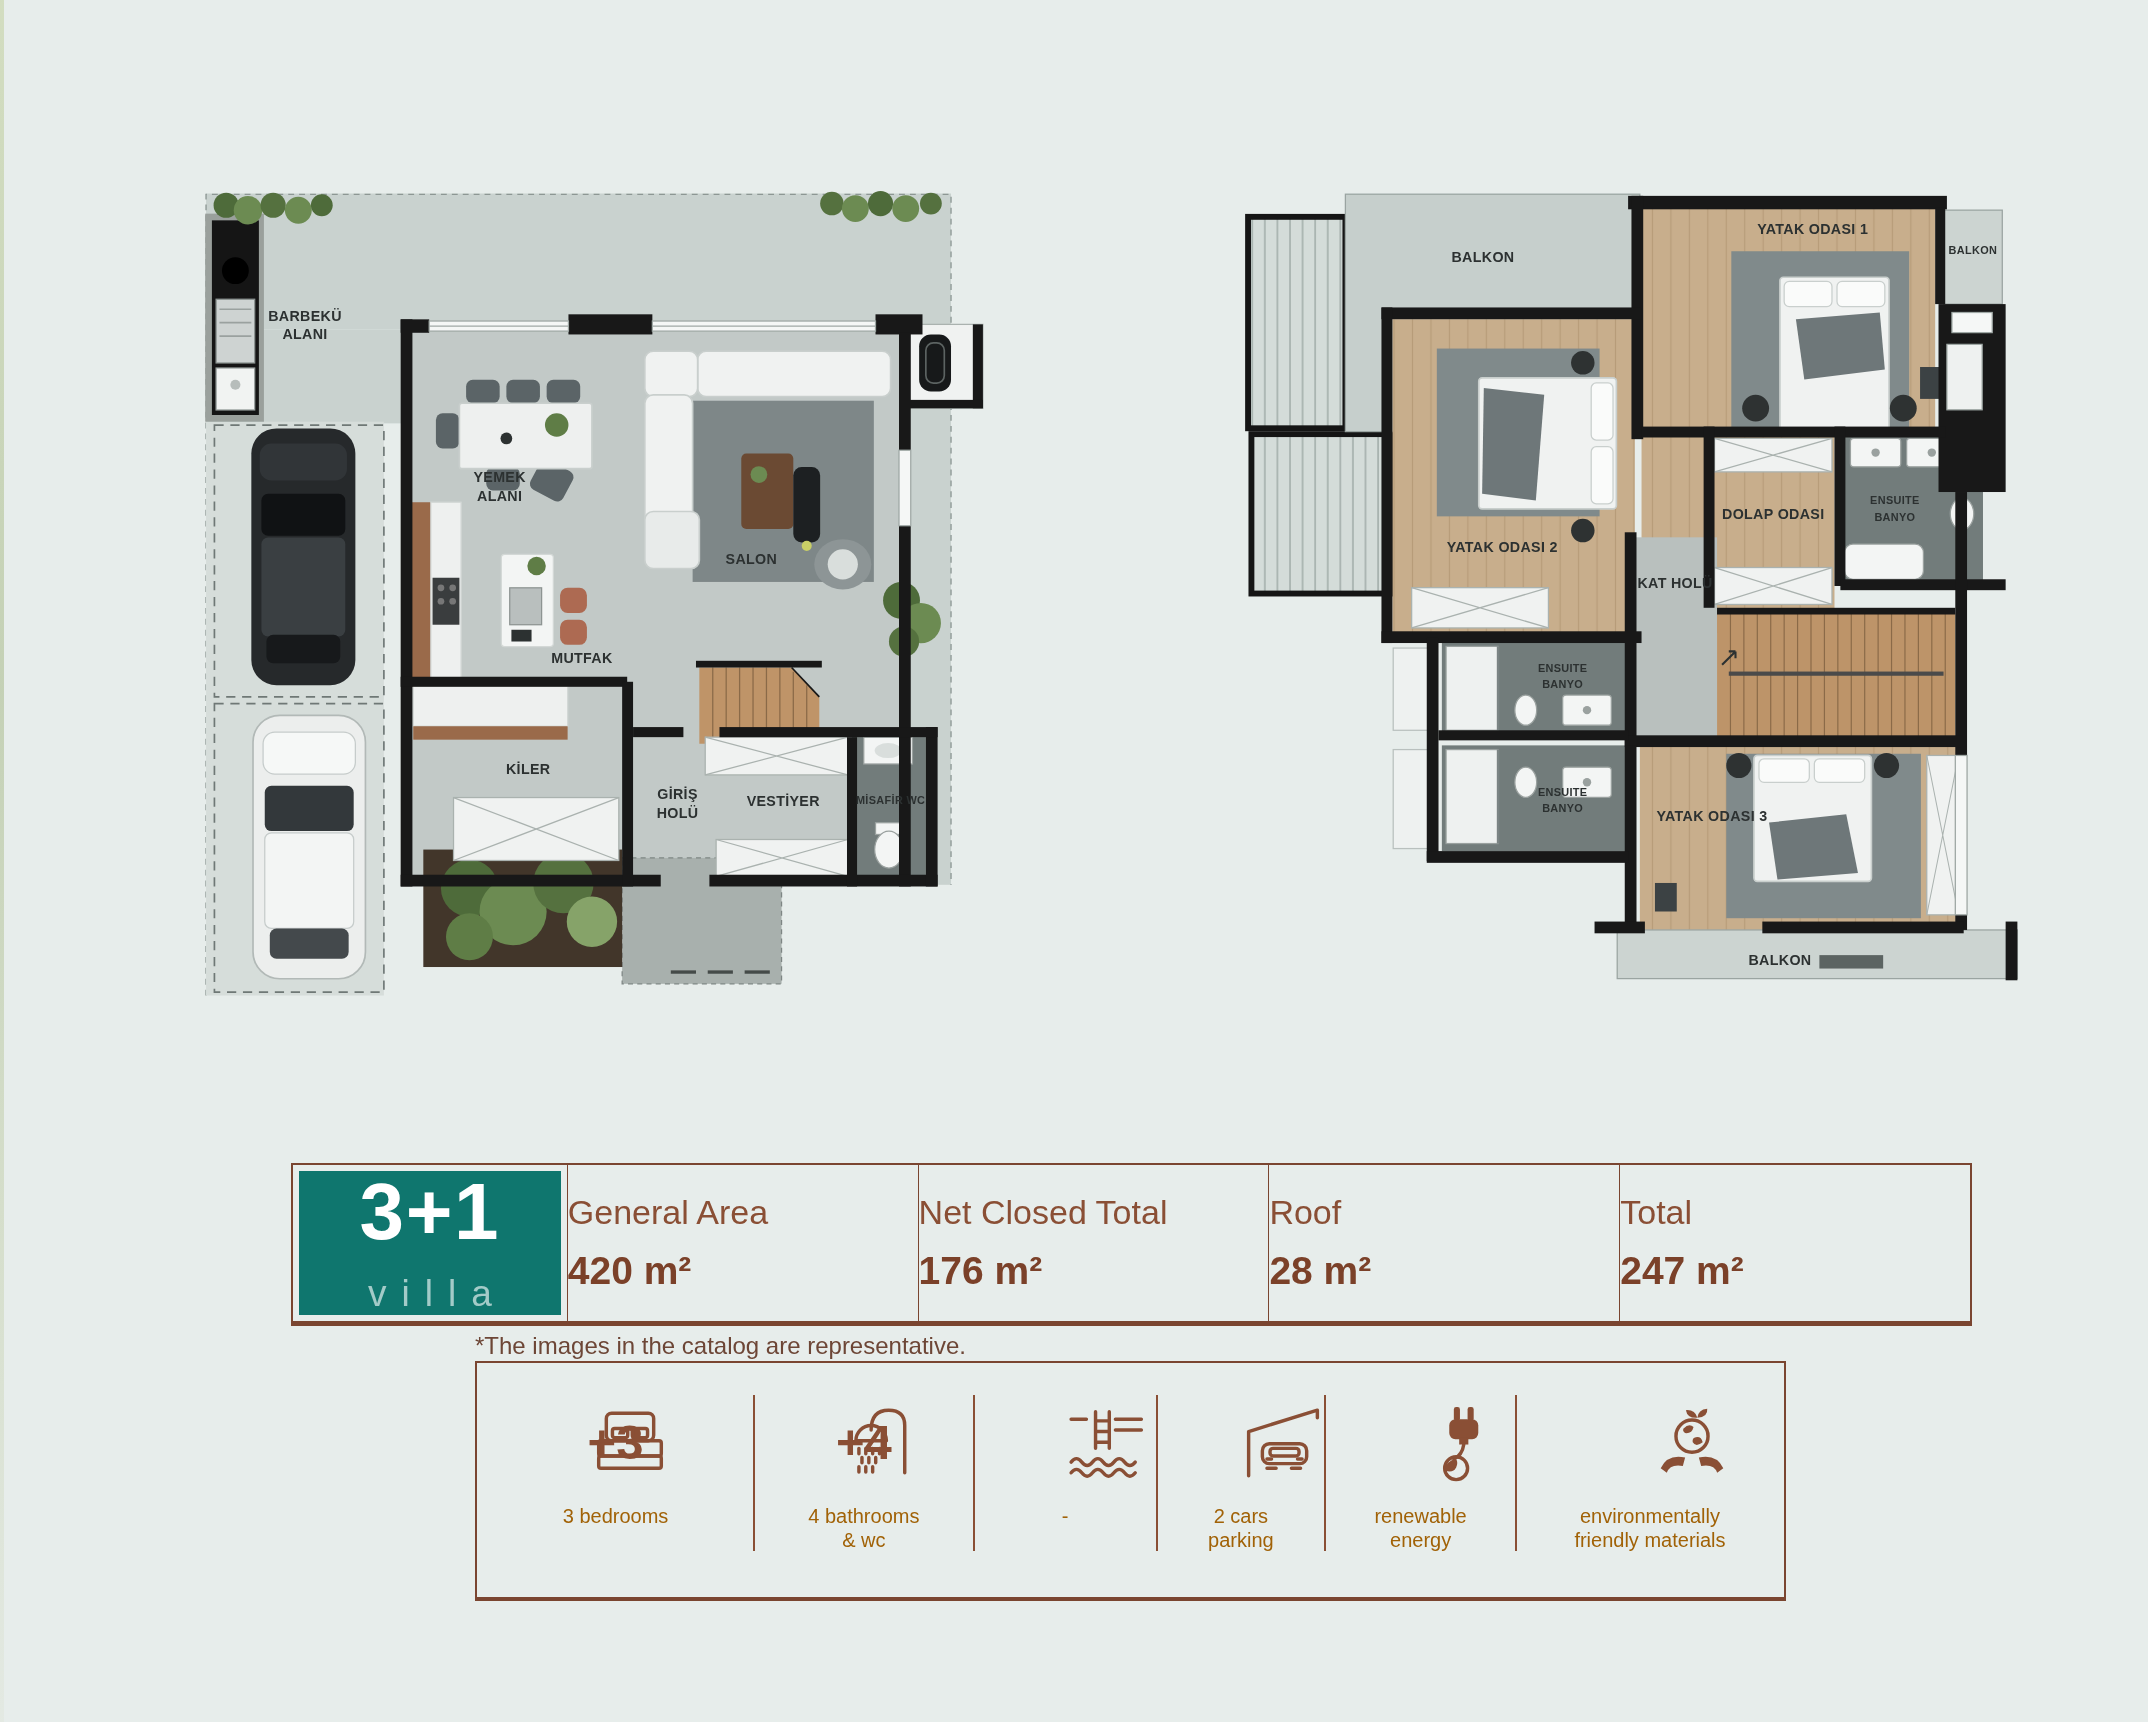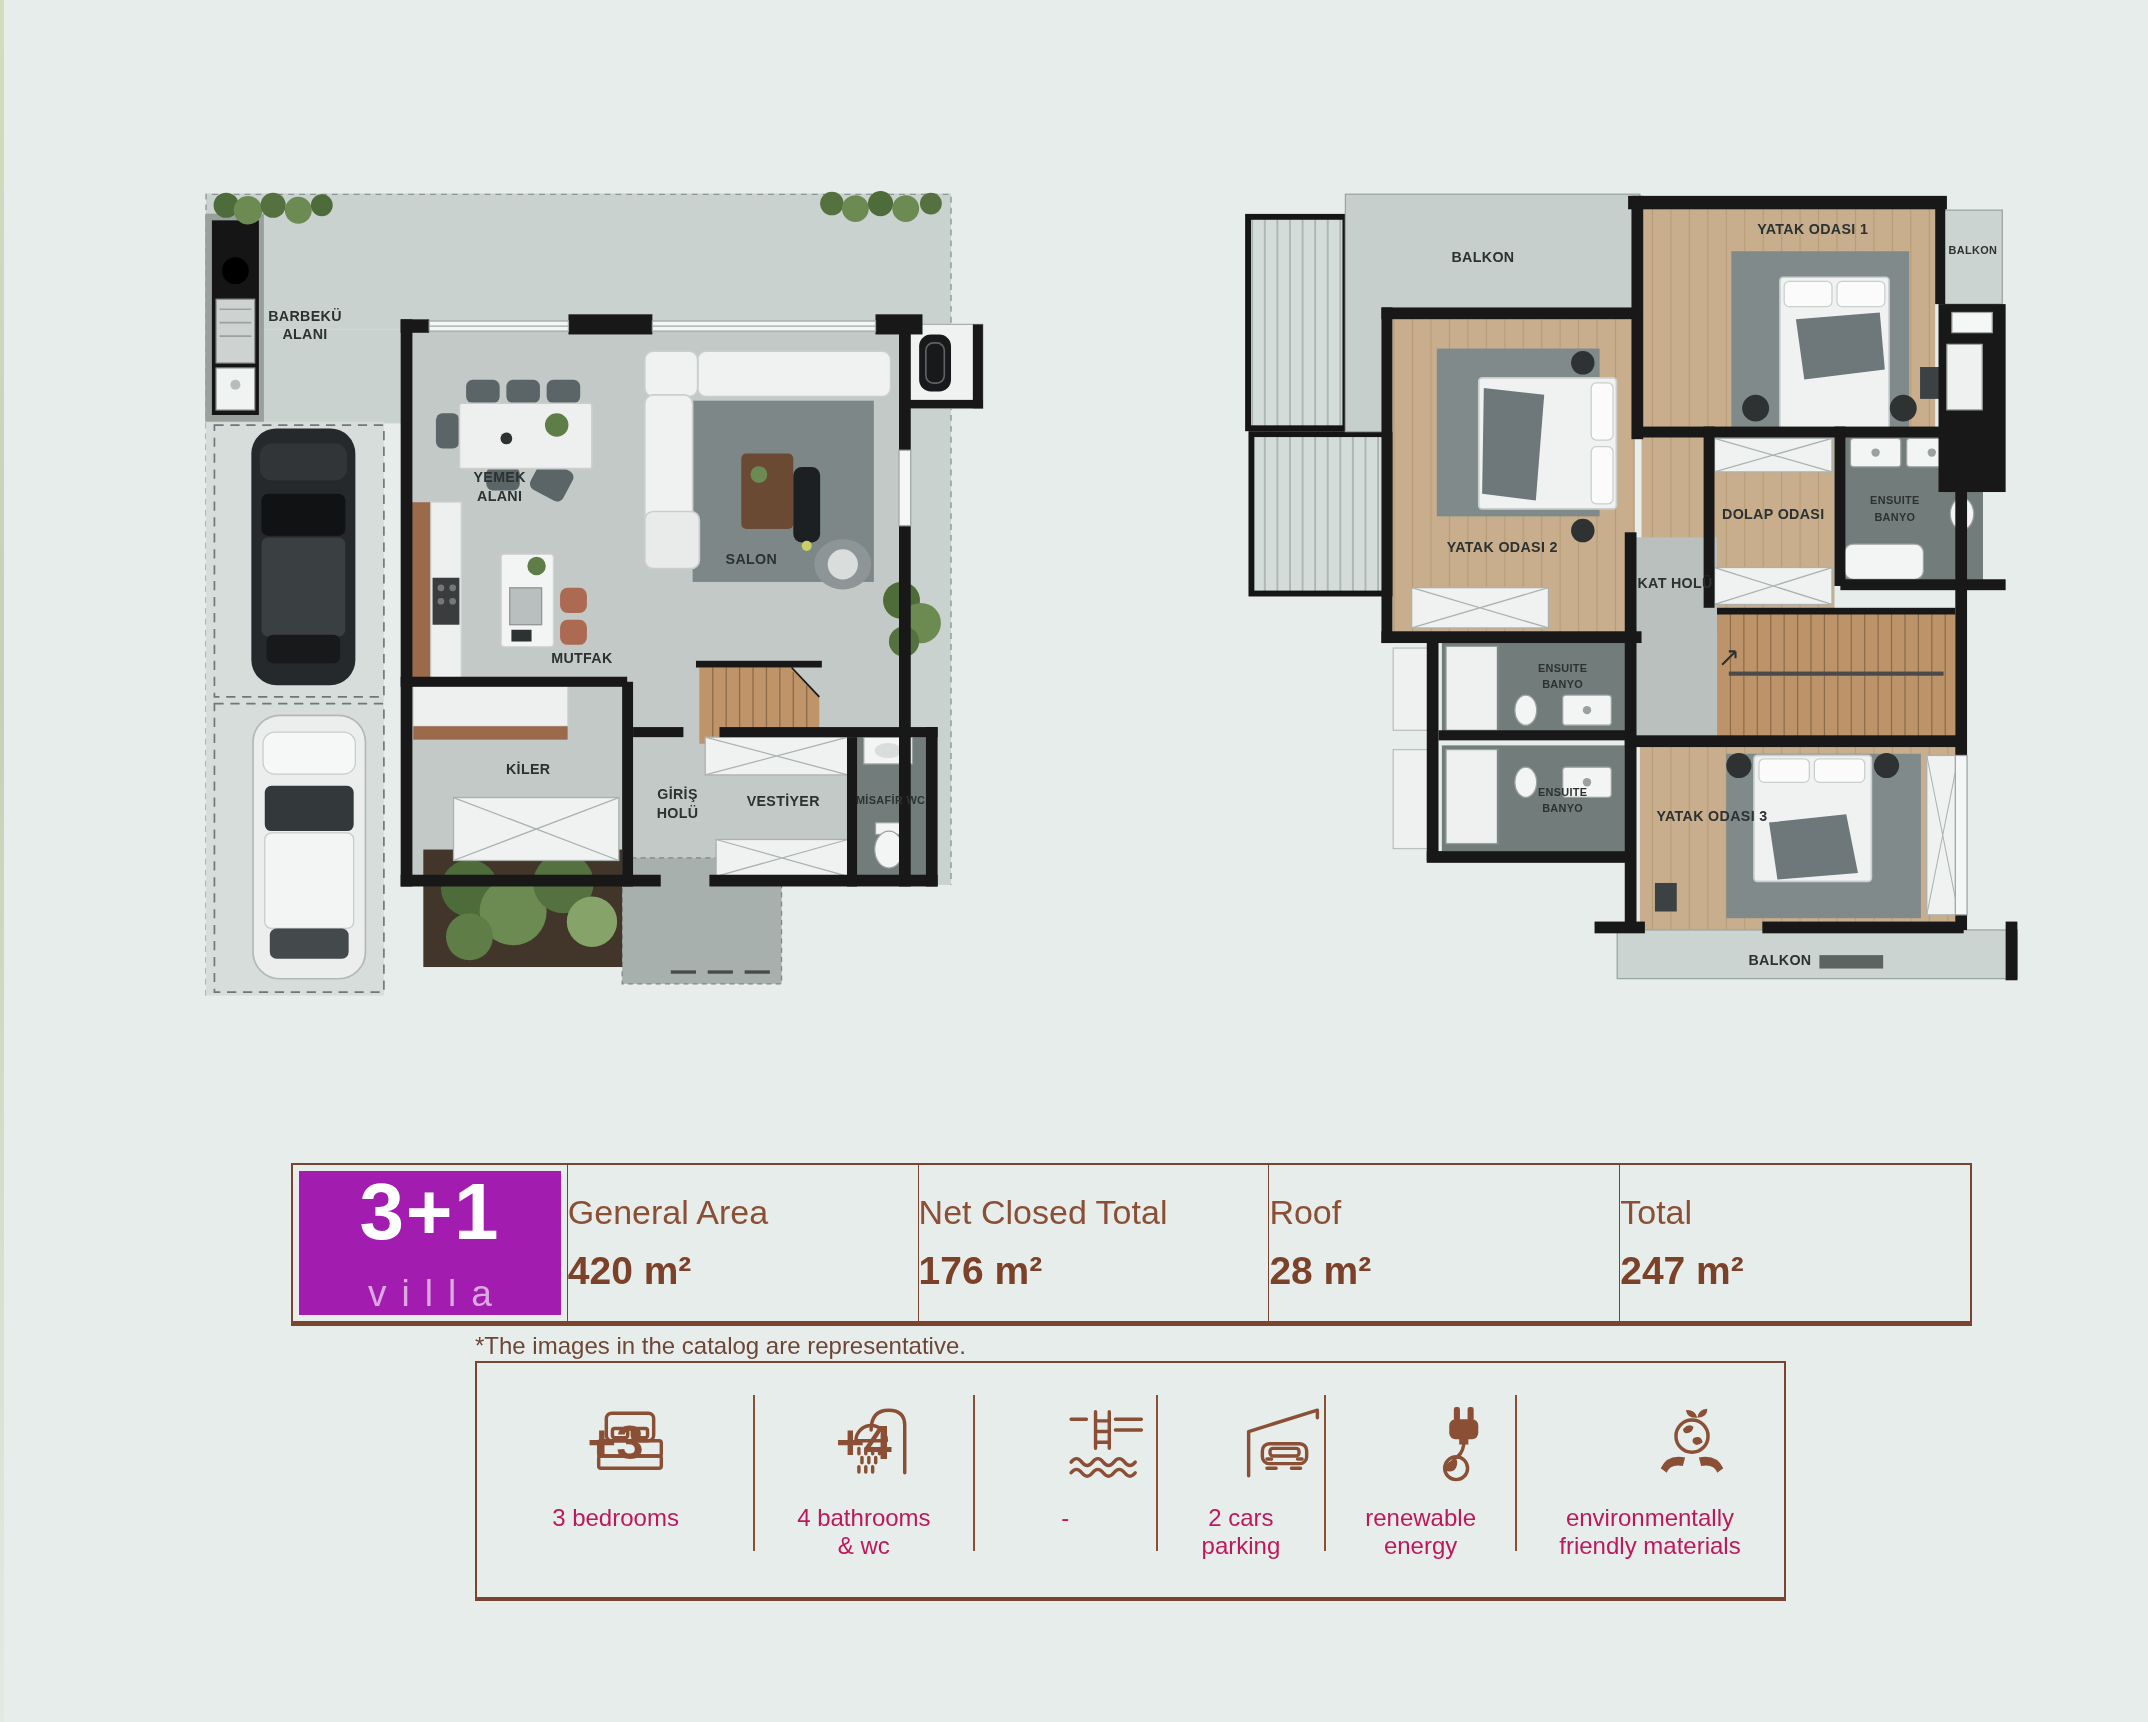--- a/index.html
+++ b/index.html
@@ -6,21 +6,21 @@
   .page{position:relative;width:2148px;height:1723px;background:#e7edeb;overflow:hidden;
         font-family:"Liberation Sans", sans-serif;}
   .edge-strip{position:absolute;left:0;top:0;width:4.2px;height:100%;
         background:linear-gradient(180deg,#ccd8b2 0%,#b9c8a4 40%,#cfd9c0 70%,#e2e8e0 100%);opacity:.75;}
   svg{position:absolute;}
   svg text{font:700 17px "Liberation Sans", sans-serif;fill:#2c3131;letter-spacing:.4px;text-anchor:middle;}
   svg text.small{font-size:13px;}
   
   .spec-table{position:absolute;left:291px;top:1163px;width:1681px;height:163px;box-sizing:border-box;
         border:2.5px solid #7a4530;border-bottom-width:5px;display:flex;}
-  .spec-badge{width:262px;margin:5.9px;background:#a21caf;color:#fff;display:flex;flex-direction:column;
+  .spec-badge{width:262px;margin:5.9px;background:#0f766e;color:#fff;display:flex;flex-direction:column;
         align-items:center;justify-content:center;flex:none;}
   .badge-title{font-size:80px;font-weight:700;line-height:1;letter-spacing:1.7px;}
   .badge-sub{font-size:37px;font-weight:400;color:rgba(255,255,255,.62);letter-spacing:15px;
         padding-left:15px;margin-top:21px;}
   .spec-col{flex:1;border-left:1.7px solid #7a4530;display:flex;flex-direction:column;align-items:flex-start;
         justify-content:center;gap:17px;}
   .col-label{font-size:34px;color:#8a4f35;}
   .col-value{font-size:39px;font-weight:700;color:#7b4129;}
   
   .note{position:absolute;left:475px;top:1332px;font-family:Liberation Sans, sans-serif;
@@ -29,21 +29,21 @@
   .features{position:absolute;left:475px;top:1361px;width:1311px;height:240px;box-sizing:border-box;
         border:2.5px solid #7a4530;border-bottom-width:4.2px;display:flex;}
   .feat-cell{position:relative;display:flex;flex-direction:column;align-items:center;
         justify-content:flex-start;padding-top:30px;box-sizing:border-box;}
   .feat-cell + .feat-cell::before{content:"";position:absolute;left:-0.8px;top:32px;width:1.7px;height:156px;
         background:#8a4f35;}
   .c0{flex-basis:21.2%;} .c1{flex-basis:16.8%;} .c2{flex-basis:14.0%;}
   .c3{flex-basis:12.9%;} .c4{flex-basis:14.6%;} .c5{flex-basis:20.5%;align-items:center;}
   .feat-icon{height:99px;display:flex;align-items:center;gap:8.4px;}
   .feat-badge{font-size:49px;font-weight:700;color:#8a4f35;line-height:1;}
-  .feat-label{margin-top:11.7px;font-size:24px;color:#be185d;text-align:center;
+  .feat-label{margin-top:11.7px;font-size:20px;color:#a16207;text-align:center;
         white-space:pre-line;line-height:1.2;}
   .ic{stroke:#8a4f35;stroke-width:4.5;fill:none;stroke-linecap:round;stroke-linejoin:round;}
   .icf{fill:#8a4f35;stroke:none;}
 </style>
 </head>
 <body>
 
 <div class="page">
   <div class="edge-strip"></div>
 

